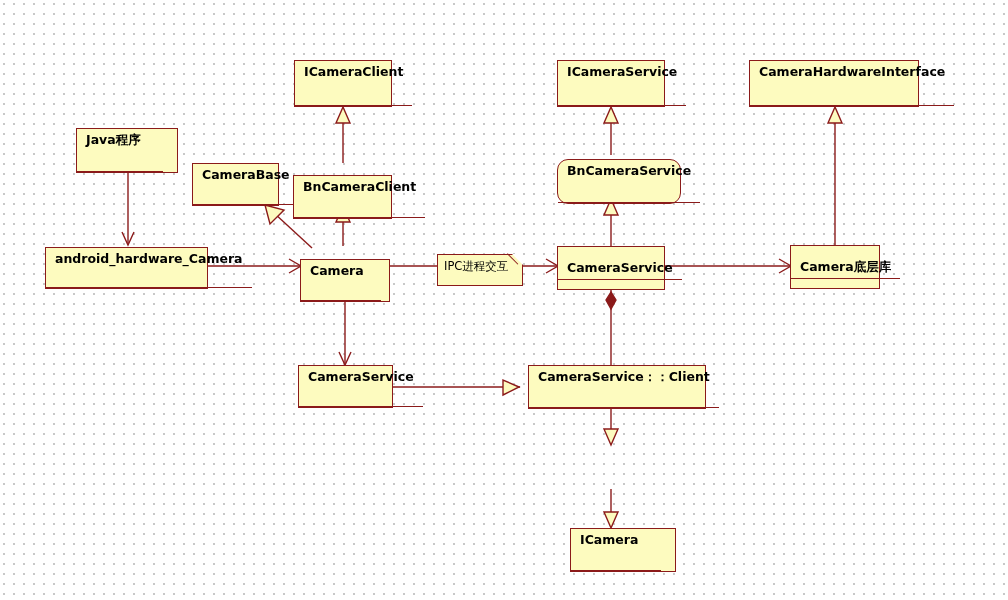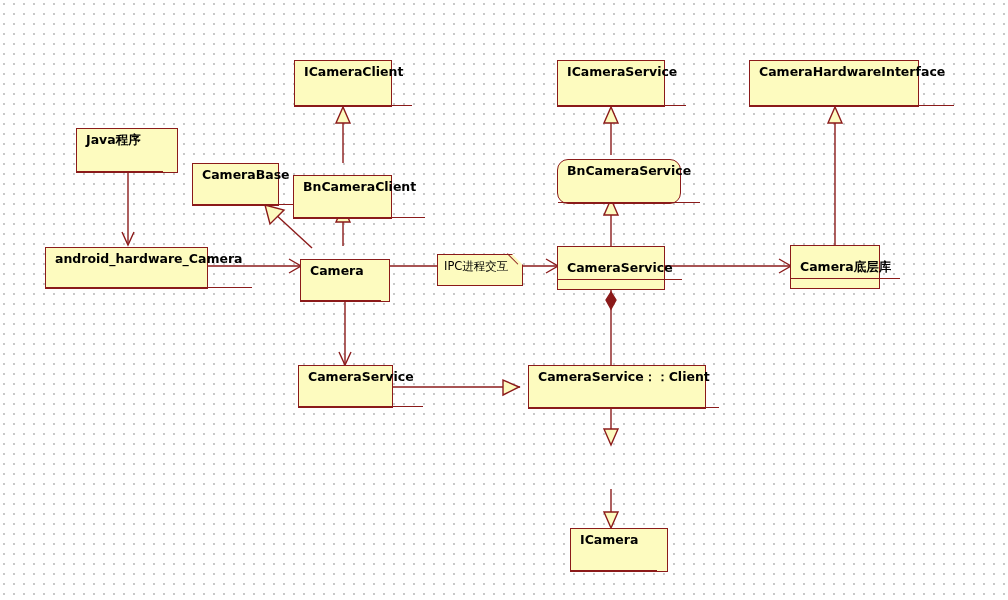--- a/index.html
+++ b/index.html
@@ -246,21 +246,21 @@
     <div class="uml-ops"></div>
   </div>
 
   <div class="uml-class" style="left:528px;top:365px;width:178px;height:44px;">
     <div class="uml-name">CameraService：：Client</div>
     <div class="uml-attrs"></div>
     <div class="uml-ops"></div>
   </div>
 
 
-  <div class="uml-class" style="left:570px;top:528px;width:98px;height:44px;">
+  <div class="uml-class" style="left:570px;top:528px;width:106px;height:44px;">
     <div class="uml-name">ICamera</div>
     <div class="uml-attrs"></div>
     <div class="uml-ops"></div>
   </div>
 
   <div class="uml-note" style="left:437px;top:222px;width:86px;height:32px;margin-top:32px;">
     <span>IPC进程交互</span>
     <span class="note-fold"></span>
     <span class="note-fold-line"></span>
   </div>

